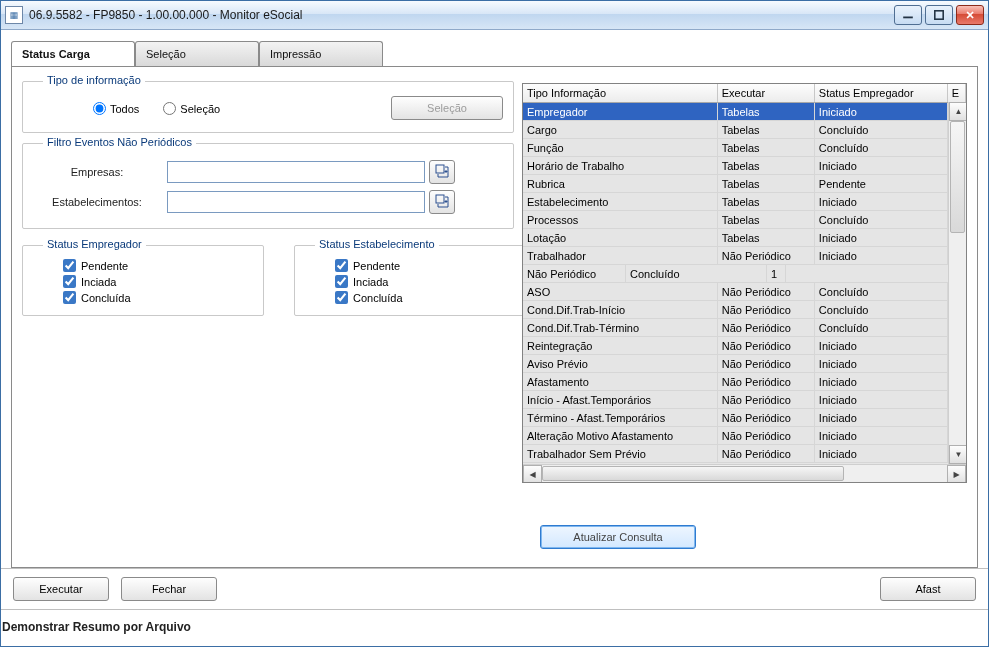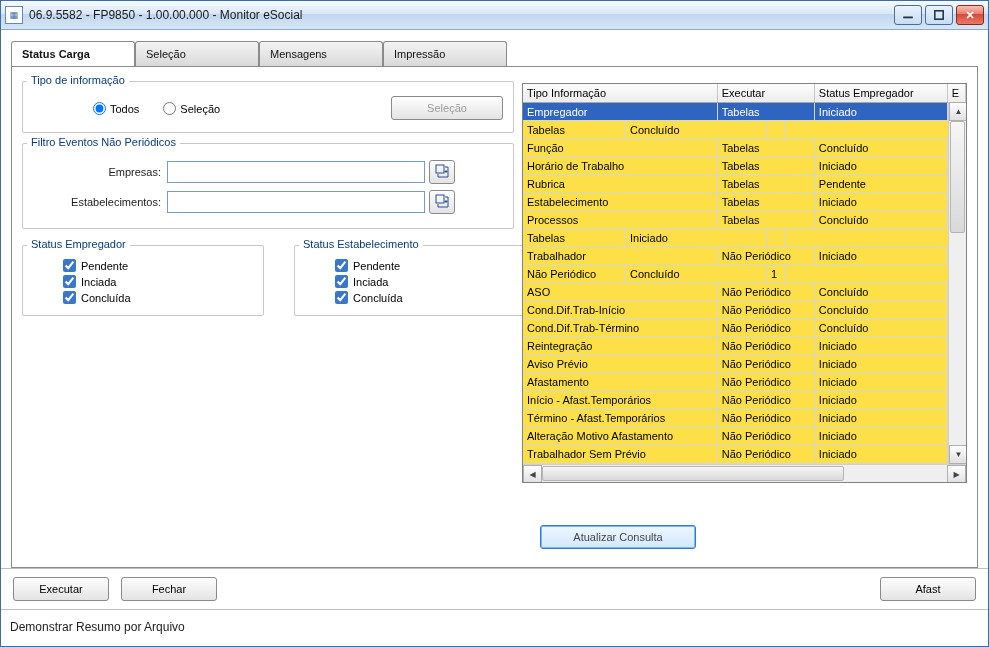--- a/index.html
+++ b/index.html
@@ -14,39 +14,39 @@
   .winbtn svg{width:12px;height:12px}
   
   .client{flex:1;display:flex;flex-direction:column;}
   .tabs-wrap{padding:10px 10px 0 10px;}
   .tabstrip{display:flex;align-items:flex-end;}
   .tab{min-width:102px;height:20px;border:1px solid #8a8a8a;border-bottom:none;border-top-left-radius:3px;border-top-right-radius:3px;margin-right:0;padding:2px 10px;background:linear-gradient(#f3f3f3,#d9d9d9);color:#111;display:flex;align-items:center;font-size:11px;text-align:left}
   .tab.active{background:#fff;font-weight:bold;position:relative;top:1px;border-bottom:1px solid #fff}
   .tabpage{border:1px solid #8a8a8a;padding:8px 10px 12px 10px;background:#fff;min-height:480px;position:relative}
   
   .group{border:1px solid #c9c9c9;border-radius:2px;margin:6px 0 10px 0;padding:10px 10px 8px 10px;position:relative}
-  .group>.legend{position:absolute;top:-8px;left:4px;background:#fff;padding:0 4px;color:#0a3a7a;font-size:11px}
+  .group>.legend{position:absolute;top:-8px;left:20px;background:#fff;padding:0 4px;color:#0a3a7a;font-size:11px}
   .row{display:flex;align-items:center;margin:4px 0}
   .radio{display:inline-flex;align-items:flex-end;margin-right:24px}
   .radio input{margin:0 4px 0 0}
   .btn{min-width:86px;height:22px;border:1px solid #8a8a8a;border-radius:3px;background:linear-gradient(#fefefe,#e3e3e3);padding:0 12px;display:inline-flex;align-items:center;justify-content:center;color:#444}
   .btn.disabled{color:#9c9c9c}
   .btn.active{border-color:#2f7bd0;box-shadow:0 0 0 1px #7fb7ef inset;background:linear-gradient(#eef6ff,#d3e8ff)}
   .formrow{display:flex;align-items:center;margin:6px 0}
-  .formrow .lbl{width:128px;text-align:right;padding-right:6px;color:#222}
+  .formrow .lbl{width:128px;text-align:center;padding-right:6px;color:#222}
   .formrow input[type=text]{width:250px;height:18px;border:1px solid #7a9ac0;padding:1px 3px;font:inherit;background:#fff}
   .iconbtn{width:24px;height:22px;border:1px solid #8a8a8a;border-radius:3px;background:linear-gradient(#fefefe,#e3e3e3);margin-left:4px;display:inline-flex;align-items:center;justify-content:center}
   .iconbtn svg{width:14px;height:14px}
   .two-col{display:flex;gap:30px}
   .two-col .group{flex:0 0 220px}
   .chk{display:flex;align-items:center;margin:3px 0 3px 30px}
   .chk input{margin:0 5px 0 0;accent-color:#3a78c6}
   
   .gridwrap{position:absolute;left:510px;right:10px;top:16px;height:430px;border:none}
-  .grid{border:1px solid #828282;height:398px;overflow:hidden;background:#fde047;position:relative}
+  .grid{border:1px solid #828282;height:398px;overflow:hidden;background:#e5e5e5;position:relative}
   .ghead{display:flex;background:linear-gradient(#fdfdfd,#ececec);border-bottom:1px solid #a8a8a8;height:18px}
   .ghead div{border-right:1px solid #c7c7c7;padding:1px 4px;white-space:nowrap;overflow:hidden;display:flex;align-items:center}
   .c1{width:198px}
   .c2{width:94px}
   .c3{width:132px}
   .c4{width:10px}
   .gbody{height:360px;overflow:hidden}
   .grow{display:flex;height:17px;border-bottom:1px solid #d6d6d6}
   .grow div{border-right:1px solid #d6d6d6;padding:0 4px;white-space:nowrap;overflow:hidden;display:flex;align-items:center}
   .grow.sel{background:#2f64c1;color:#fff}
@@ -56,21 +56,21 @@
   .vscroll .thumb{position:absolute;left:1px;right:1px;top:0;height:110px;background:linear-gradient(#f6f6f6,#d9d9d9);border:1px solid #b4b4b4;border-radius:2px}
   .hscroll{height:17px;background:#efefef;border-top:1px solid #cfcfcf;display:flex}
   .hscroll .track{flex:1;position:relative}
   .hscroll .thumb{position:absolute;top:1px;bottom:1px;left:0;width:300px;background:linear-gradient(#f6f6f6,#d9d9d9);border:1px solid #b4b4b4;border-radius:2px}
   .btnrow{position:absolute;left:528px;top:458px}
   
   .footer{border-top:1px solid #bfbfbf;padding:8px 12px;display:flex;align-items:center}
   .footer .left{display:flex;gap:12px}
   .footer .right{margin-left:auto}
   .footbtn{min-width:70px;height:22px;border:1px solid #8a8a8a;border-radius:3px;background:linear-gradient(#fefefe,#e3e3e3);padding:0 12px;display:inline-flex;align-items:center;justify-content:center}
-  .statusbar{height:26px;border-top:1px solid #bfbfbf;padding:4px 9px;font-weight:normal;font-size:12px;color:#222;display:flex;align-items:center;background:#fff}
+  .statusbar{height:26px;border-top:1px solid #bfbfbf;padding:4px 1px;font-weight:bold;font-size:12px;color:#222;display:flex;align-items:center;background:#fff}
 </style>
 </head>
 <body>
 
 <div class="window">
 
   <div class="titlebar">
     <div class="appicon">▦</div>
     <div class="title">06.9.5582 - FP9850 - 1.00.00.000 - Monitor eSocial</div>
     <div class="winbtns">
@@ -86,21 +86,20 @@
         </div>
       <div class="winbtn close">✕</div>
     </div>
   </div>
 
   <div class="client">
     <div class="tabs-wrap">
       <div class="tabstrip">
         <div class="tab active">Status Carga</div>
         <div class="tab">Seleção</div>
-        <div class="tab">Mensagens</div>
         <div class="tab">Impressão</div>
       </div>
       <div class="tabpage">
 
         <div class="group" style="width:470px">
           <span class="legend">Tipo de informação</span>
           <div class="row" style="padding-left:60px">
             <label class="radio">
               <input type="radio" name="tipo" checked="" style="">
               <span>Todos</span>
@@ -182,20 +181,21 @@
               <div class="c4">E</div>
             </div>
             <div class="gbody" id="gbody">
                 <div class="grow sel">
                   <div class="c1">Empregador</div>
                   <div class="c2">Tabelas</div>
                   <div class="c3">Iniciado</div>
                   <div class="c4"></div>
                 </div>
                 <div class="grow">
+                  <div class="c1">Cargo</div>
                   <div class="c2">Tabelas</div>
                   <div class="c3">Concluído</div>
                   <div class="c4"></div>
                 </div>
                 <div class="grow">
                   <div class="c1">Função</div>
                   <div class="c2">Tabelas</div>
                   <div class="c3">Concluído</div>
                   <div class="c4"></div>
                 </div>
@@ -217,20 +217,21 @@
                   <div class="c3">Iniciado</div>
                   <div class="c4"></div>
                 </div>
                 <div class="grow">
                   <div class="c1">Processos</div>
                   <div class="c2">Tabelas</div>
                   <div class="c3">Concluído</div>
                   <div class="c4"></div>
                 </div>
                 <div class="grow">
+                  <div class="c1">Lotação</div>
                   <div class="c2">Tabelas</div>
                   <div class="c3">Iniciado</div>
                   <div class="c4"></div>
                 </div>
                 <div class="grow">
                   <div class="c1">Trabalhador</div>
                   <div class="c2">Não Periódico</div>
                   <div class="c3">Iniciado</div>
                   <div class="c4">1</div>
                 </div>

